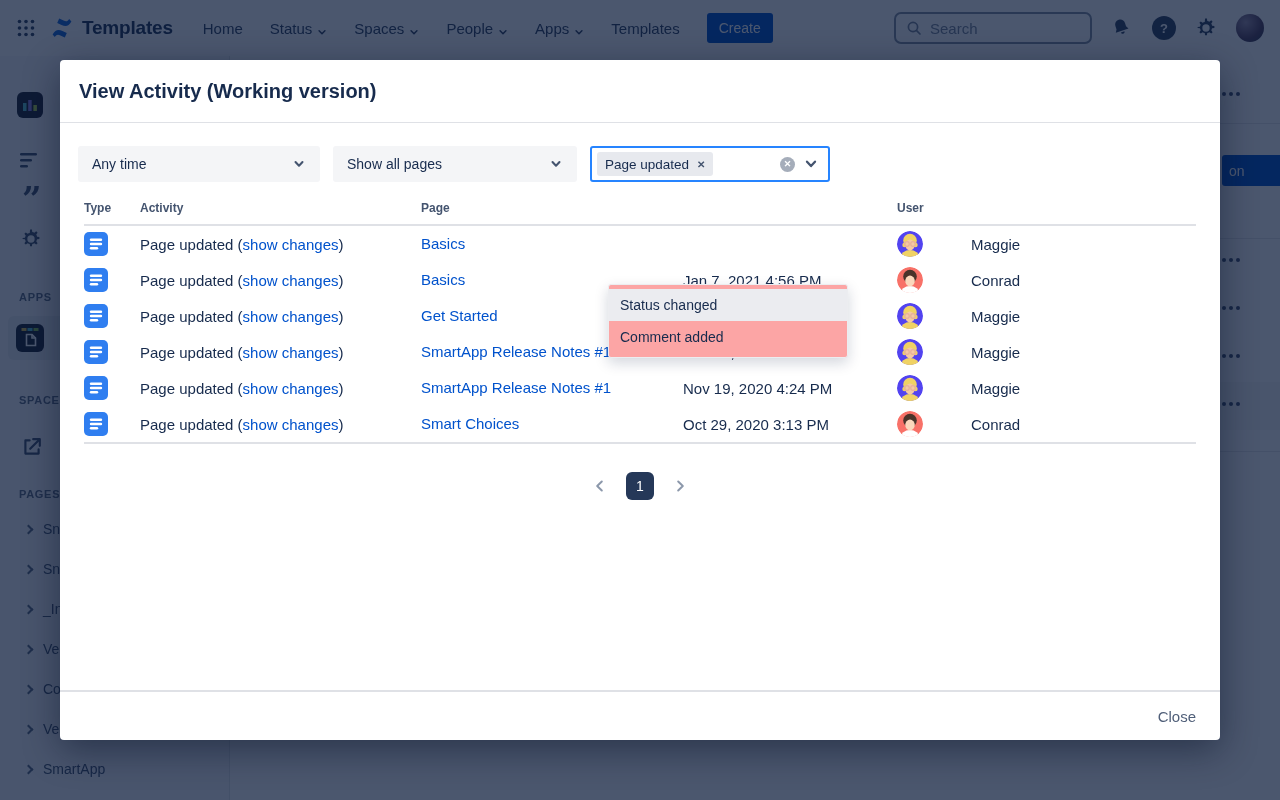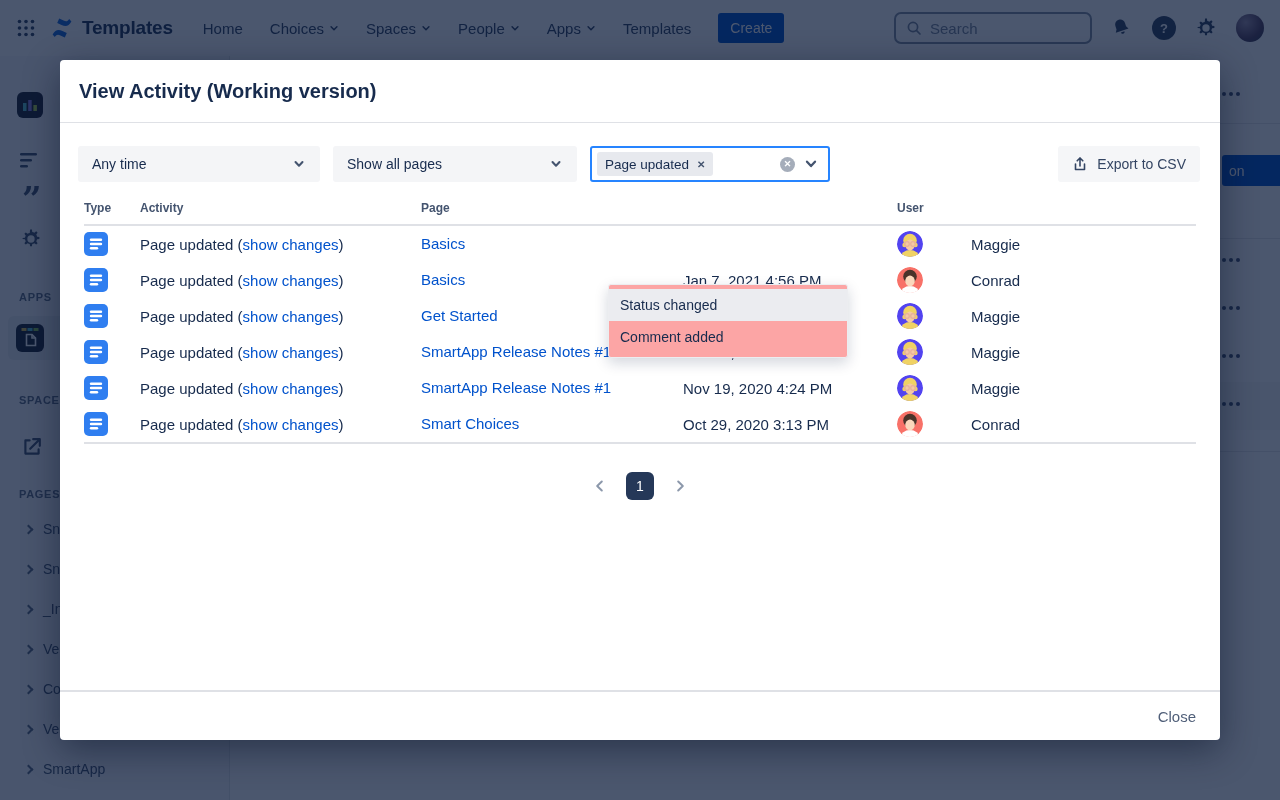--- a/index.html
+++ b/index.html
@@ -13,21 +13,21 @@
 
   
   .navbar {
     position:absolute; top:0; left:0; width:1280px; height:56px;
     background:#fff; display:flex; align-items:center; padding:0 16px; z-index:1;
   }
   .grid-icon { cursor:pointer; }
   .logo { display:flex; align-items:center; gap:7px; margin-left:13px; cursor:pointer; }
   .logo-text { font-size:19px; font-weight:700; color:#253858; letter-spacing:-0.2px; }
   .nav-menu { display:flex; align-items:center; gap:27px; margin-left:30px; }
-  .nav-item { font-size:15px; color:#344563; display:flex; align-items:center; gap:5px; cursor:pointer; white-space:nowrap; }
+  .nav-item { font-size:15px; color:#344563; display:flex; align-items:flex-end; gap:5px; cursor:pointer; white-space:nowrap; }
   .create-btn {
     margin-left:27px; height:30px; padding:0 12px; background:#0052CC; color:#fff;
     border:none; border-radius:3px; font-size:14px; font-family:inherit; cursor:pointer;
   }
   .search-wrap {
     margin-left:auto; width:198px; height:32px; border:2px solid #8590A2; border-radius:7px;
     display:flex; align-items:center; gap:8px; padding:0 10px; background:transparent;
   }
   .search-wrap input {
     border:none; outline:none; background:transparent; width:130px;
@@ -145,21 +145,21 @@
     </svg>
     <span class="logo-text">Templates</span>
   </span>
   <nav class="nav-menu" id="nav-menu">
   <span class="nav-item">
     <span class="nav-label">Home</span>
 
   </span>
 
   <span class="nav-item">
-    <span class="nav-label">Choices</span>
+    <span class="nav-label">Status</span>
     <svg class="caret" width="10" height="10" viewBox="0 0 12 12">
       <path d="M2.5 4.5 L6 8 L9.5 4.5" fill="none" stroke="#344563" stroke-width="1.8" stroke-linecap="round" stroke-linejoin="round"></path>
     </svg>
   </span>
 
   <span class="nav-item">
     <span class="nav-label">Spaces</span>
     <svg class="caret" width="10" height="10" viewBox="0 0 12 12">
       <path d="M2.5 4.5 L6 8 L9.5 4.5" fill="none" stroke="#344563" stroke-width="1.8" stroke-linecap="round" stroke-linejoin="round"></path>
     </svg>
@@ -341,28 +341,20 @@
     <div class="multiselect">
       <span class="tag">
         <span>Page updated</span>
         <span class="tag-x">✕</span>
       </span>
       <span class="clear-btn">✕</span>
       <svg width="16" height="16" viewBox="0 0 14 14">
         <path d="M3.5 5 L7 8.8 L10.5 5" fill="none" stroke="#44546F" stroke-width="2" stroke-linecap="round" stroke-linejoin="round"></path>
       </svg>
     </div>
-    <button class="export-btn">
-      <svg width="16" height="16" viewBox="0 0 16 16" fill="none" stroke="#344563" stroke-width="1.6" stroke-linecap="round" stroke-linejoin="round">
-        <path d="M8 10 V2.2"></path>
-          <path d="M5.2 4.8 L8 2 l2.8 2.8"></path>
-          <path d="M3.5 8 v5.5 h9 V8"></path>
-      </svg>
-      <span>Export to CSV</span>
-    </button>
     <div class="type-menu" id="type-menu">
   <div class="type-option highlighted">Status changed</div>
 
   <div class="type-option">Comment added</div>
 </div>
   </div>
 
   <div class="activity-table">
     <div class="t-head">
       <span>Type</span>

